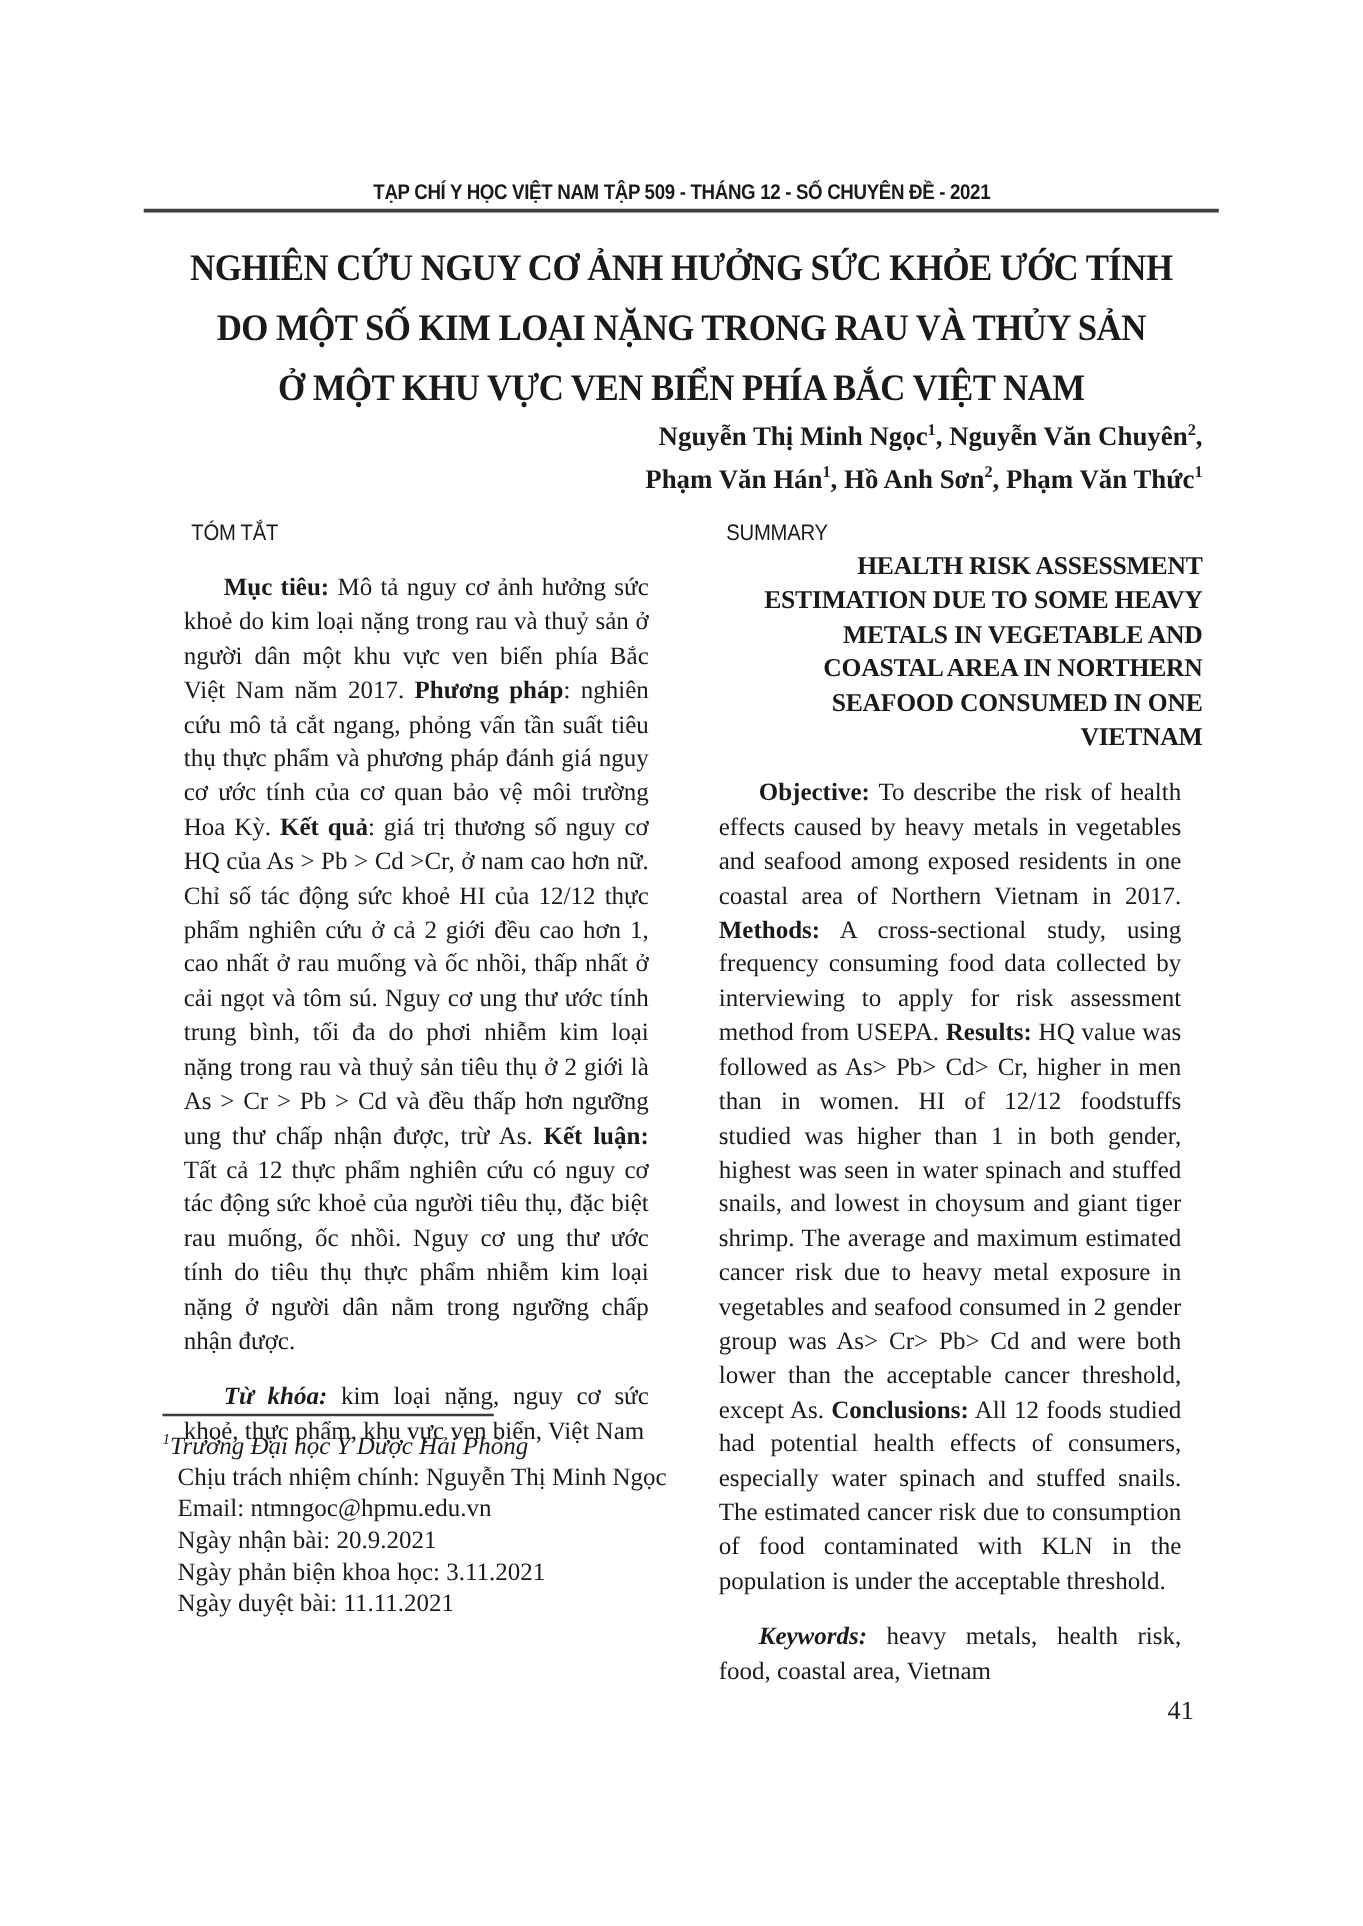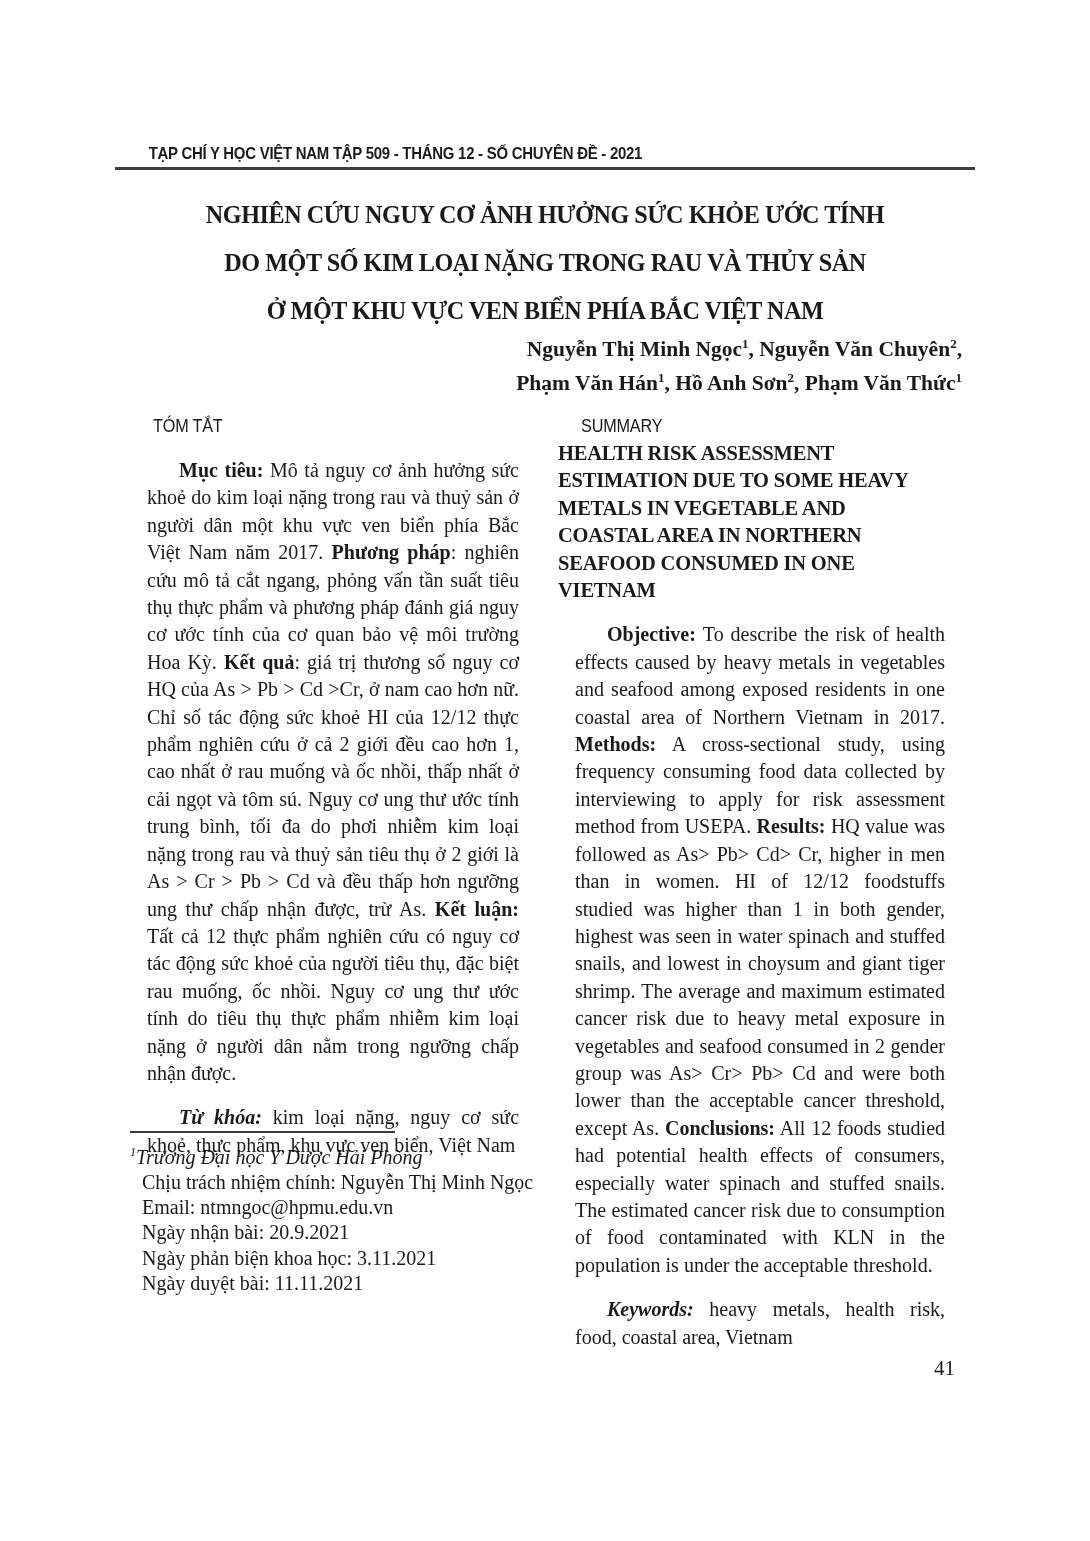--- a/index.html
+++ b/index.html
@@ -7,34 +7,34 @@
     position:relative;
     width:1090px; height:1541px;
     background:#ffffff;
     color:#1a1a1a;
     font-family:"Liberation Serif", serif;
     overflow:hidden;
   }
   
   .journal-header {
     position:absolute; top:144px; left:115px; width:860px;
-    text-align:left;
+    text-align:center;
     font-family:"Liberation Sans", sans-serif;
     font-weight:bold; font-size:17px; letter-spacing:-0.3px;
     white-space:nowrap;
   }
   .journal-header .squeeze { display:inline-block; transform:scaleX(0.88); transform-origin:center; }
   .header-rule {
     position:absolute; top:167px; left:115px; width:860px; height:3px;
     background:#3f3f3f;
   }
   
   .article-title {
     position:absolute; top:191px; left:0; width:1090px;
-    text-align:center; font-weight:bold; font-size:26px;
+    text-align:center; font-weight:bold; font-size:30px;
     line-height:48px; letter-spacing:-0.5px;
   }
   .article-title .t-line { display:block; transform:scaleX(0.93); transform-origin:center; }
   
   .authors-block {
     position:absolute; top:333px; right:128px; width:560px;
     text-align:right; font-weight:bold; font-size:21.5px; line-height:33.5px;
   }
   .authors-block sup { font-size:13px; line-height:0; }
   
@@ -49,21 +49,21 @@
   }
   .col-heading .squeeze { display:inline-block; transform:scaleX(0.9); transform-origin:left center; }
   .body-par {
     margin:17px; font-size:20px; line-height:27.4px;
     text-align:justify; text-indent:32px;
   }
   .body-par .b, .b { font-weight:bold; }
   .body-par .i, .i { font-style:italic; }
   .summary-title {
     font-weight:bold; font-size:20.5px; line-height:27.4px;
-    text-align:left; letter-spacing:-0.2px;
+    text-align:right; letter-spacing:-0.2px;
   }
   
   .footnote { position:absolute; left:130px; top:1131px; width:406px; font-size:20px; }
   .footnote-divider { width:265px; height:0; border-top:2px solid #3a3a3a; margin:0 0 12px 0; }
   .affiliation-line { font-style:italic; line-height:25px; }
   .footnote-line { line-height:25.2px;margin-left:12px; }
   .footnote sup { font-size:12px; line-height:0; }
   
   .page-number {
     position:absolute; top:1356px; right:135px;

